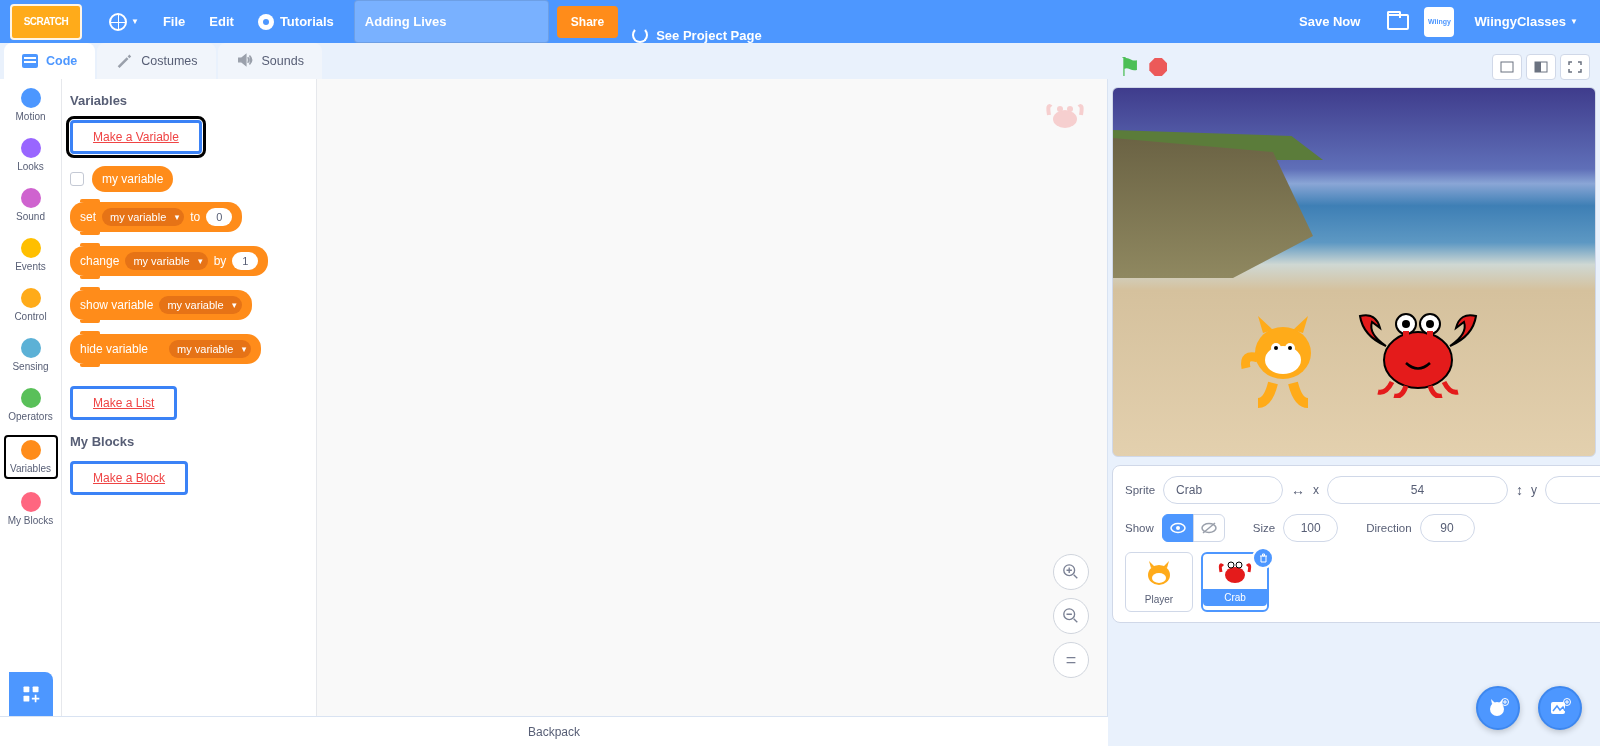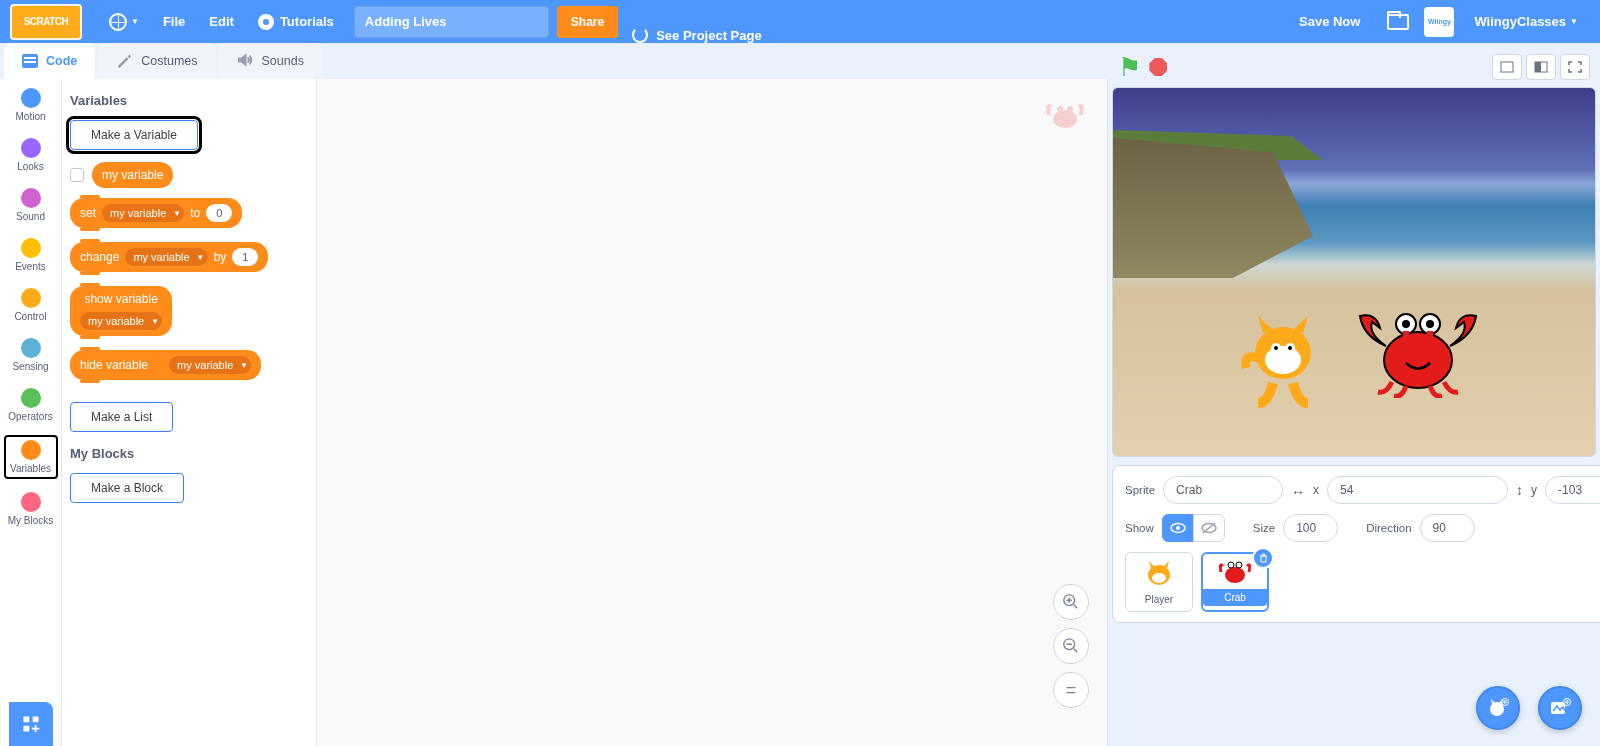--- a/index.html
+++ b/index.html
@@ -8,21 +8,21 @@
 
 .menu-bar { height: 43px; background: #4d97ff; display: flex; align-items: center; padding: 0 10px; color: white; font-size: 13px; font-weight: 600; }
 .logo { width: 72px; height: 36px; background: #ffab1a; border-radius: 4px; border: 2px solid #fff5e6; display: flex; align-items: center; justify-content: center; color: #fff; font-weight: 900; font-size: 10px; letter-spacing: -0.5px; margin-right: 15px; }
 .menu-item { padding: 0 12px; cursor: pointer; height: 43px; display: flex; align-items: center; }
 .globe { width: 18px; height: 18px; border: 2px solid white; border-radius: 50%; position: relative; }
 .globe::before { content: ""; position: absolute; top: 0; bottom: 0; left: 50%; width: 1px; background: white; }
 .globe::after { content: ""; position: absolute; left: 0; right: 0; top: 50%; height: 1px; background: white; }
 .dropdown-caret { margin-left: 4px; font-size: 8px; }
 .tutorials-icon { width: 16px; height: 16px; background: white; border-radius: 50%; margin-right: 6px; position: relative; }
 .tutorials-icon::after { content: ""; position: absolute; top: 50%; left: 50%; transform: translate(-50%,-50%); width: 6px; height: 6px; background: #4d97ff; border-radius: 50%; }
-.project-title { background: rgba(255,255,255,0.25); border: 1px solid rgba(0,0,0,0.1); height: 32px; width: 195px; padding: 0 10px; border-radius: 4px; color: white; font-size: 13px; display: flex; align-items: center; margin: 0 8px; font-weight: 600; }
+.project-title { background: rgba(255,255,255,0.25); border: 1px solid rgba(0,0,0,0.1); height: 43px; width: 195px; padding: 0 10px; border-radius: 4px; color: white; font-size: 13px; display: flex; align-items: center; margin: 0 8px; font-weight: 600; }
 .share-btn { background: #ff8c1a; color: white; border: none; height: 32px; padding: 0 14px; border-radius: 4px; font-weight: 700; font-size: 12px; cursor: pointer; }
 .see-project { display: flex; align-items: flex-end; padding: 0 14px; cursor: pointer; }
 .refresh-icon { width: 16px; height: 16px; border: 2px solid white; border-radius: 50%; margin-right: 8px; position: relative; border-top-color: transparent; }
 .spacer { flex: 1; }
 .folder-icon { width: 22px; height: 16px; border: 2px solid white; border-radius: 2px; margin: 0 15px; position: relative; }
 .folder-icon::before { content: ""; position: absolute; top: -5px; left: -2px; width: 10px; height: 5px; border: 2px solid white; border-bottom: none; border-radius: 2px 2px 0 0; }
 .user-avatar { width: 30px; height: 30px; background: white; border-radius: 4px; margin-right: 8px; display: flex; align-items: center; justify-content: center; font-size: 7px; color: #4d97ff; font-weight: 900; }
 
 
 .main { display: flex; height: 703px; }
@@ -46,21 +46,21 @@
 .categories { width: 62px; background: white; border-right: 1px solid #e6e8ec; display: flex; flex-direction: column; align-items: center; padding-top: 6px; }
 .cat-item { display: flex; flex-direction: column; align-items: center; margin-bottom: 10px; cursor: pointer; font-size: 10px; color: #575e75; width: 54px; padding: 3px 0; }
 .cat-item.selected { border: 2px solid black; border-radius: 4px; }
 .cat-dot { width: 20px; height: 20px; border-radius: 50%; margin-bottom: 3px; }
 .cat-add { width: 44px; height: 44px; background: #4d97ff; border-radius: 0 8px 0 0; display: flex; align-items: center; justify-content: center; margin-top: auto; color:white; }
 .cat-add svg { width: 20px; height: 20px; fill: white; }
 
 
 .palette { width: 255px; border-right: 1px solid #e6e8ec; padding: 12px 8px; font-size: 12px; color: #575e75; position:relative; }
 .palette-header { font-weight: 600; font-size: 13px; margin: 2px 0 8px; }
-.make-btn { border: 1px solid #3b82f6; background: white; padding: 7px 20px; border-radius: 4px; cursor: pointer; font-size: 12px; color: #404040; }
+.make-btn { border: 3px solid #3b82f6; background: white; padding: 7px 20px; border-radius: 4px; cursor: pointer; font-size: 12px; color: #ef4444; text-decoration: underline; }
 .make-btn.highlighted { outline: 3px solid black; outline-offset: 1px; margin: 4px 0 12px; }
 .palette .make-btn:not(.highlighted) { margin: 4px 0 12px; }
 
 .block-row { display: flex; align-items: center; gap: 8px; margin-bottom: 10px; }
 .checkbox-sq { width: 14px; height: 14px; border: 1px solid #c4c9d4; border-radius: 3px; }
 
 .block { background: #ff8c1a; color: white; padding: 6px 10px; border-radius: 14px; font-size: 12px; display: inline-flex; align-items: center; gap: 6px; position: relative; }
 .block.pill { border-radius: 16px; }
 .block.stack::before { content:""; position:absolute; top:-3px; left:10px; width:20px; height:3px; background:#ff8c1a; border-radius: 2px 2px 0 0; }
 .block.stack::after { content:""; position:absolute; bottom:-3px; left:10px; width:20px; height:3px; background:#ff8c1a; border-radius: 0 0 2px 2px; }
@@ -91,21 +91,21 @@
 .cliff { position:absolute; top:50px; left:0; width:200px; height:140px; background: linear-gradient(#6b6344,#8f8860); clip-path: polygon(0 0, 80% 10%, 100% 70%, 60% 100%, 0 100%); }
 .cliff-green { position:absolute; top:42px; left:0; width:210px; height:30px; background:#5b7c3a; clip-path: polygon(0 0, 85% 20%, 100% 100%, 0 100%); }
 .cat-sprite { position: absolute; top: 220px; left: 125px; width: 90px; height: 100px; }
 .crab-sprite { position: absolute; top: 210px; left: 235px; width: 140px; height: 100px; }
 
 
 .sprite-panel { display: flex; gap: 8px; margin-top: 8px; }
 .sprite-info { flex: 1; background: white; border: 1px solid #d0d8e8; border-radius: 8px; padding: 10px 12px; }
 .sprite-row { display: flex; align-items: center; gap: 8px; margin-bottom: 10px; font-size: 12px; color: #575e75; }
 .sprite-label { font-size: 11.5px; }
-.sprite-input { border: 1px solid #d0d8e8; border-radius: 16px; padding: 6px 12px; font-size: 12px; color: #575e75; text-align: left; min-width: 45px; }
+.sprite-input { border: 1px solid #d0d8e8; border-radius: 16px; padding: 6px 12px; font-size: 12px; color: #575e75; text-align: center; min-width: 45px; }
 .sprite-input.name { width: 120px; text-align: left; }
 .show-btn { width: 32px; height: 28px; border: 1px solid #d0d8e8; display: flex; align-items: center; justify-content: center; color: #6b7280; cursor: pointer; }
 .show-btn.active { background: #4d97ff; color: white; border-color: #4d97ff;}
 .show-btn:first-of-type { border-radius: 6px 0 0 6px; }
 .show-btn:last-of-type { border-radius: 0 6px 6px 0; margin-left: -1px; }
 .arrows-icon { font-size: 14px; }
 
 
 .sprite-list { display: flex; gap: 8px; margin-top: 8px; }
 .sprite-card { width: 68px; height: 60px; background: white; border: 1px solid #d0d8e8; border-radius: 6px; display: flex; flex-direction: column; align-items: center; justify-content: center; cursor: pointer; position: relative; }
@@ -243,21 +243,21 @@
           <span class="block-input">0</span>
         </div>
 
         <div class="block stack" style="margin-bottom:14px;">
           <span class="block-text">change</span>
           <span class="block-arg">my variable</span>
           <span class="block-text">by</span>
           <span class="block-input">1</span>
         </div>
 
-        <div class="block stack" style="margin-bottom:14px;flex-direction:column;">
+        <div class="block stack" style="margin-bottom:14px;">
           <span class="block-text">show variable</span>
           <span class="block-arg">my variable</span>
         </div>
 
         <div class="block stack" style="margin-bottom:18px;gap:21px;">
           <span class="block-text">hide variable</span>
           <span class="block-arg">my variable</span>
         </div>
 
         <button class="make-btn">Make a List</button>
@@ -288,20 +288,21 @@
                 <path d="M5 8h6M13 13l4 4" stroke="#7a8094" stroke-width="1.5"></path>
               </svg>
           </div>
           <div class="zoom-btn">
             <span>=</span>
           </div>
         </div>
       </div>
     </div>
 
+    <div class="backpack">Backpack</div>
   </div>
 
   <div class="right-section">
     <div class="stage-header">
       <span class="green-flag">⚑</span>
       <div class="stop-btn"></div>
       <div class="stage-controls-right">
         <div class="stage-ctrl-btn">
             <svg width="14" height="12">
               <rect x="1" y="1" width="12" height="10" stroke="#6b7280" fill="none"></rect>

